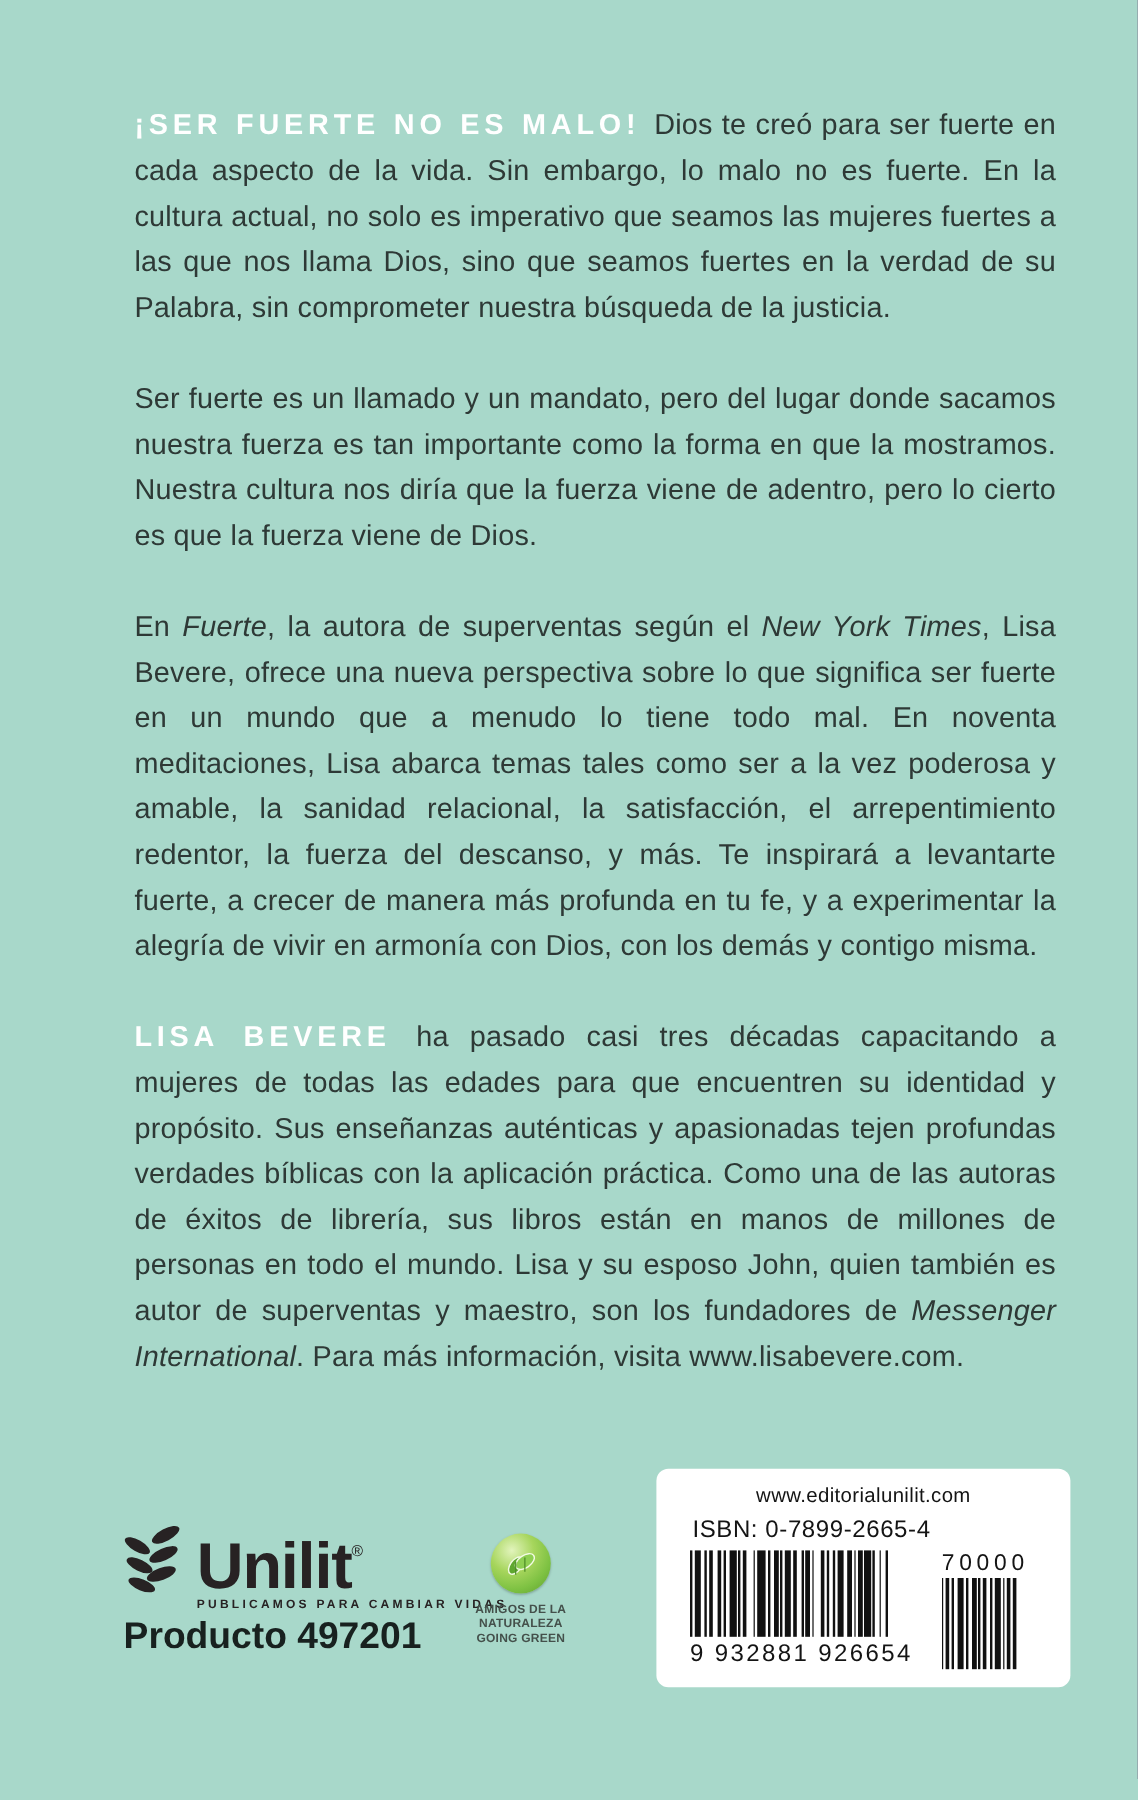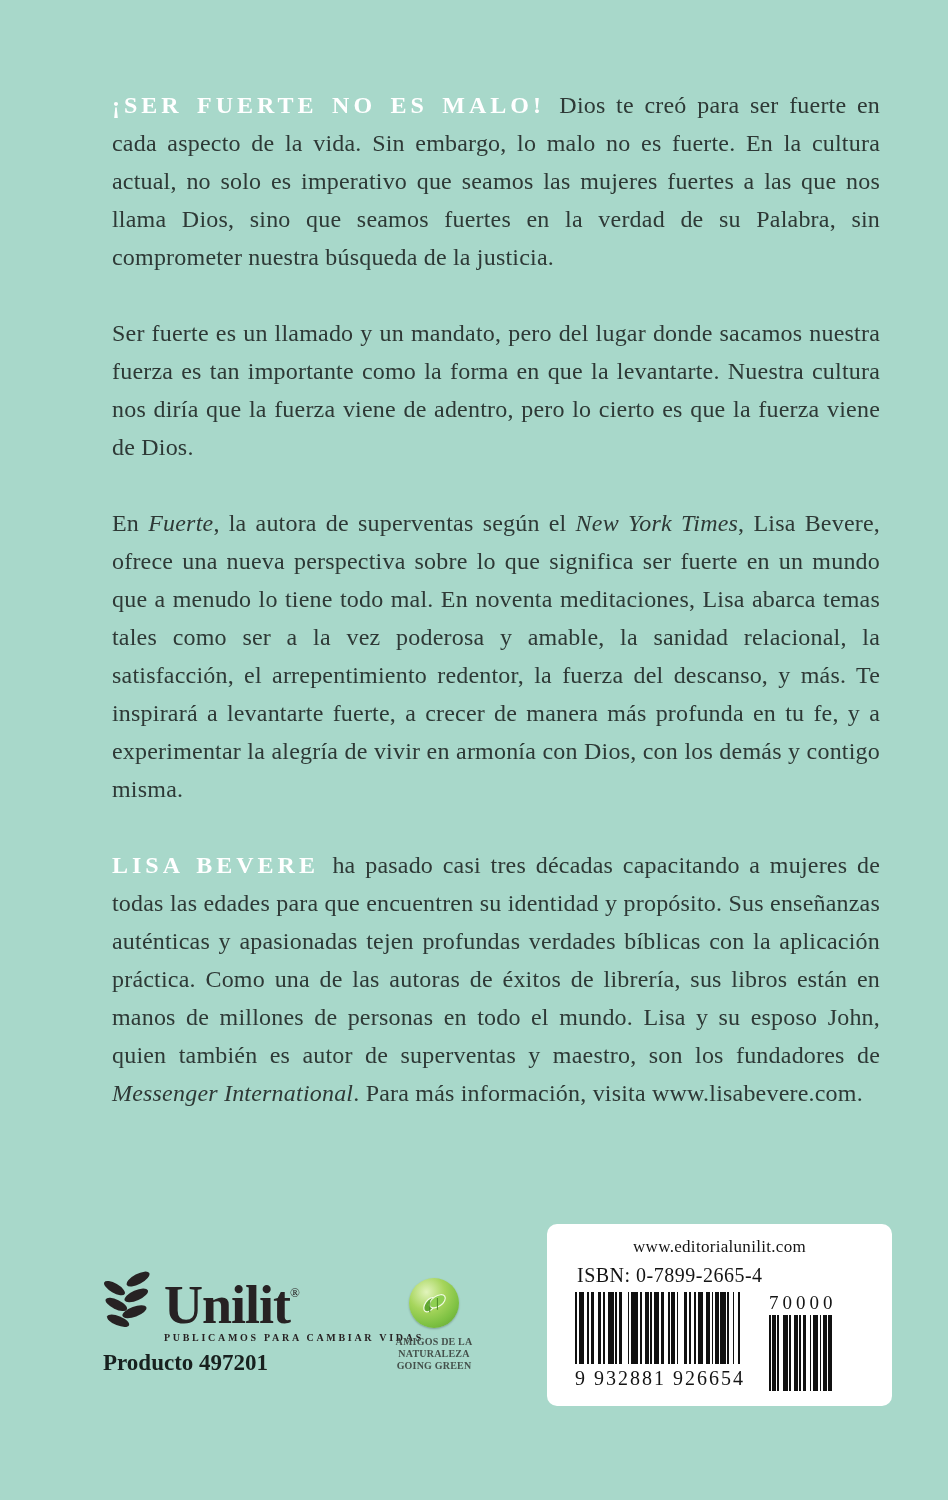--- a/index.html
+++ b/index.html
@@ -1,19 +1,19 @@
 <!DOCTYPE html>
 <html><head>
 <meta charset="utf-8">
 <style>
   html,body{margin:0;padding:0;background:#889;}
   .cover{
     position:relative;width:948px;height:1500px;margin:0 auto;
     background:#a8d8ca;overflow:hidden;
-    font-family:Liberation Serif, serif;
+    font-family:Liberation Sans, sans-serif;
   }
   
   .copy{
     position:absolute;left:112px;top:86px;width:768px;
     color:#2e3936;font-size:24px;line-height:38px;
     text-align:justify;letter-spacing:.2px;
   }
   .copy p{margin:0 0 38px 0;}
   .seg-headline,.seg-name{
     color:#ffffff;font-weight:700;letter-spacing:4px;
@@ -27,21 +27,21 @@
     font-size:54px;font-weight:700;line-height:58px;letter-spacing:-1px;
     color:#272223;
   }
   .reg{font-size:13px;font-weight:400;vertical-align:26px;letter-spacing:0;}
   .tagline{
     margin:-2px 0 0 64px;font-size:10px;font-weight:700;
     letter-spacing:2.7px;color:#272223;white-space:nowrap;
   }
   .product-info{
     position:absolute;left:103px;top:1348px;
-    color:#18211f;font-size:23px;font-weight:700;line-height:30px;
+    color:#18211f;font-size:31px;font-weight:700;line-height:30px;
   }
   
   .eco-seal{position:absolute;left:364px;top:1278px;width:140px;text-align:center;}
   .seal-circle{
     width:50px;height:50px;border-radius:50%;margin:0 auto;
     background:radial-gradient(circle at 35% 28%, #e2f4bc 0%, #a6d55c 38%, #7dc142 68%, #5d9c2e 100%);
     box-shadow:0 1px 2px rgba(0,0,0,.25);
     display:flex;align-items:center;justify-content:center;
   }
   .seal-caption{
@@ -64,21 +64,21 @@
   .bb-price{font-size:19px;letter-spacing:4px;margin-bottom:1px;}
   .bb-sup .bars{height:76px;}
 </style>
 </head>
 <body>
 
 <div class="cover">
 
   <div class="copy">
     <p><span class="seg-headline">¡SER FUERTE NO ES MALO! </span><span>Dios te creó para ser fuerte en cada aspecto de la vida. Sin embargo, lo malo no es fuerte. En la cultura actual, no solo es imperativo que seamos las mujeres fuertes a las que nos llama Dios, sino que seamos fuertes en la verdad de su Palabra, sin comprometer nuestra búsqueda de la justicia.</span></p>
-    <p>Ser fuerte es un llamado y un mandato, pero del lugar donde sacamos nuestra fuerza es tan importante como la forma en que la levantarte. Nuestra cultura nos diría que la fuerza viene de adentro, pero lo cierto es que la fuerza viene de Dios.</p>
+    <p>Ser fuerte es un llamado y un mandato, pero del lugar donde sacamos nuestra fuerza es tan importante como la forma en que la mostramos. Nuestra cultura nos diría que la fuerza viene de adentro, pero lo cierto es que la fuerza viene de Dios.</p>
     <p><span>En </span><span class="seg-italic">Fuerte</span><span>, la autora de superventas según el </span><span class="seg-italic">New York Times</span><span>, Lisa Bevere, ofrece una nueva perspectiva sobre lo que significa ser fuerte en un mundo que a menudo lo tiene todo mal. En noventa meditaciones, Lisa abarca temas tales como ser a la vez poderosa y amable, la sanidad relacional, la satisfacción, el arrepentimiento redentor, la fuerza del descanso, y más. Te inspirará a levantarte fuerte, a crecer de manera más profunda en tu fe, y a experimentar la alegría de vivir en armonía con Dios, con los demás y contigo misma.</span></p>
     <p><span class="seg-name">LISA BEVERE </span><span>ha pasado casi tres décadas capacitando a mujeres de todas las edades para que encuentren su identidad y propósito. Sus enseñanzas auténticas y apasionadas tejen profundas verdades bíblicas con la aplicación práctica. Como una de las autoras de éxitos de librería, sus libros están en manos de millones de personas en todo el mundo. Lisa y su esposo John, quien también es autor de superventas y maestro, son los fundadores de </span><span class="seg-italic">Messenger International</span><span>. Para más información, visita www.lisabevere.com.</span></p>
   </div>
 
   <div class="publisher">
     <div class="logo-row">
       <span class="leaf-icon">
         <svg viewBox="0 0 64 70" width="58" height="64" aria-hidden="true">
           <g fill="#272223">
             <ellipse cx="0" cy="0" rx="14" ry="5.6" transform="translate(42,13) rotate(-28)"></ellipse>

